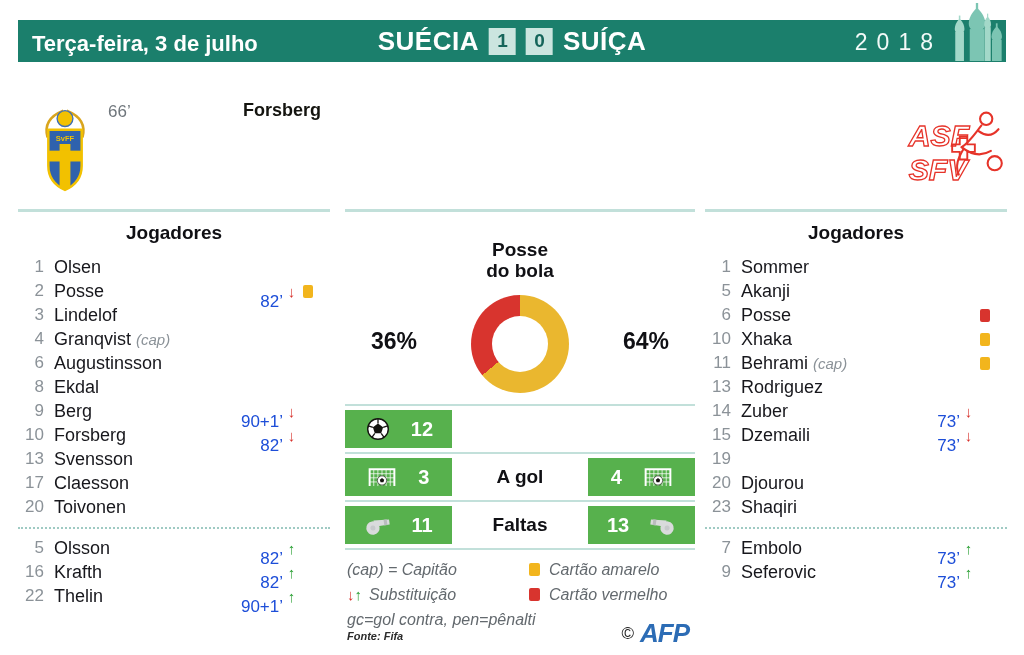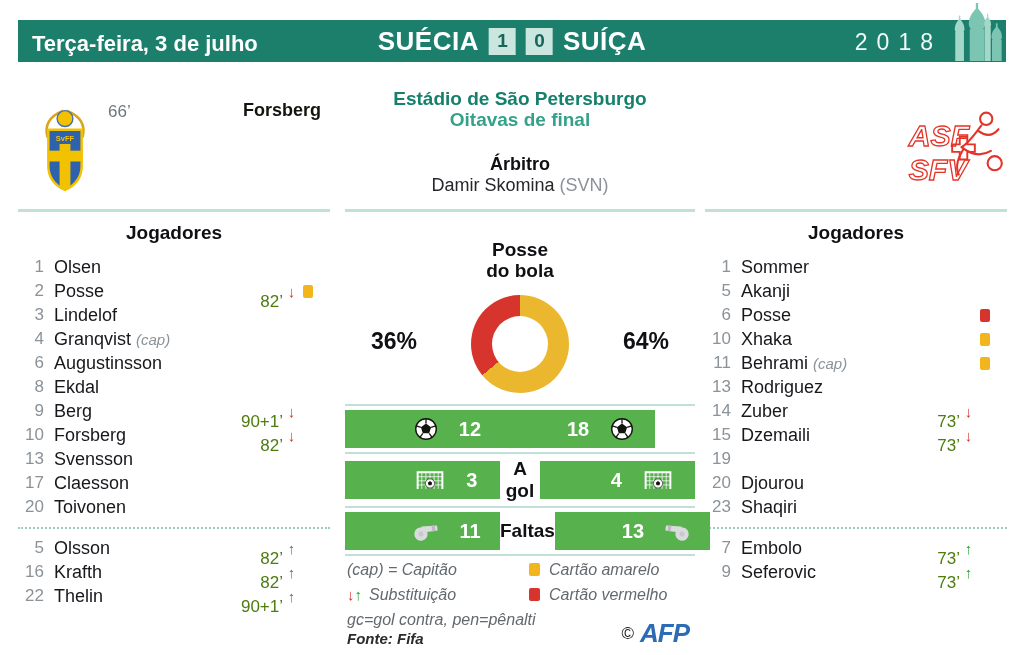--- a/index.html
+++ b/index.html
@@ -41,21 +41,21 @@
   .pcol.right{left:705px;width:302px;}
   .col-title{position:absolute;top:222px;left:0;right:0;text-align:center;
              font-size:19px;font-weight:bold;color:#101014;}
   .starters{position:absolute;top:255px;left:0;right:0;}
   .dotline{position:absolute;top:527px;left:0;right:0;border-top:2px dotted #9fcac3;}
   .subs{position:absolute;top:536px;left:0;right:0;}
   .prow{height:24px;display:flex;align-items:center;padding:0 15px 0 2px;font-size:18px;}
   .pnum{width:24px;text-align:right;color:#8b9298;font-size:17px;flex:none;}
   .pname{margin-left:10px;flex:1;color:#17171c;white-space:nowrap;}
   .cap{color:#8b9298;font-size:15px;font-style:italic;}
-  .ptime{color:#4d7c0f;font-size:17px;text-align:right;min-width:48px;flex:none;margin-top:21px;}
+  .ptime{color:#1d4ed8;font-size:17px;text-align:right;min-width:48px;flex:none;margin-top:21px;}
   .parrow{width:17px;text-align:center;font-weight:bold;font-size:15px;flex:none;}
   .parrow.out{color:#d8342e;}
   .parrow.in{color:#2fa238;}
   .pcard{width:12px;height:14px;margin-left:3px;flex:none;display:flex;align-items:center;}
   .cardsq{width:10px;height:13px;border-radius:2px;display:block;}
   .cardsq.yellow{background:#f2b51d;}
   .cardsq.red{background:#d8342e;}
 
   
   .ccol{position:absolute;left:345px;top:18px;width:350px;height:655px;}
@@ -63,38 +63,38 @@
               font-size:19px;font-weight:bold;line-height:21px;color:#101014;}
   .donut{position:absolute;top:277px;left:50%;margin-left:-49px;width:98px;height:98px;border-radius:50%;}
   .donut::after{content:"";position:absolute;inset:21px;background:#fff;border-radius:50%;}
   .pct{position:absolute;top:310px;font-size:23px;font-weight:bold;color:#101014;}
   .pct.home{left:26px;}
   .pct.away{right:26px;}
 
   #stats{position:absolute;top:386px;left:0;right:0;border-bottom:2px solid #c2e0da;}
   .stat-row{border-top:2px solid #c2e0da;padding:4px 0;display:flex;align-items:center;}
   .stat-box{width:107px;height:38px;background:#57b14d;display:flex;align-items:center;
-            justify-content:space-evenly;flex:none;padding-left:48px;}
+            justify-content:space-evenly;flex:none;}
   .snum{font-size:20px;font-weight:bold;color:#fff;}
   .stat-label{flex:1;text-align:center;font-size:19px;font-weight:bold;color:#101014;}
   .sicon{width:28px;height:24px;}
   .mirror{transform:scaleX(-1);}
 
   
   #legend{position:absolute;top:539px;left:2px;right:0;font-style:italic;color:#63696e;font-size:16px;}
   .lrow{display:flex;align-items:center;height:25px;}
   .lleft{width:182px;display:flex;align-items:center;flex:none;}
   .lright{display:flex;align-items:center;text-align:right;}
   .legsq{width:11px;height:13px;border-radius:2px;margin-right:9px;flex:none;}
   .legsq.yellow{background:#f2b51d;}
   .legsq.red{background:#d8342e;}
   .arr{font-style:normal;font-weight:bold;font-size:15px;}
   .arr.red{color:#d8342e;}
   .arr.green{color:#2fa238;margin-right:7px;}
-  .source{position:absolute;top:612px;left:2px;font-size:15px;font-weight:bold;
+  .source{position:absolute;top:612px;left:2px;font-size:11px;font-weight:bold;
           font-style:italic;color:#2b2b2b;}
   .afp{position:absolute;top:600px;right:6px;display:flex;align-items:center;gap:6px;}
   .afp .c{font-size:17px;color:#222;}
   .afp .a{font-size:26px;font-weight:bold;font-style:italic;color:#2c6cb5;letter-spacing:-1px;}
 </style>
 </head>
 <body>
 
 <svg width="0" height="0" style="position:absolute">
   <defs>
@@ -185,29 +185,20 @@
       <path d="M80,26 C88,32 95,31 101,24"></path>
       <path d="M62,43 C72,51 83,53 93,47"></path>
       <path d="M64,45 C58,55 55,63 59,72"></path>
       <circle cx="97" cy="60" r="7.5"></circle>
     </g>
     <text x="6" y="42" font-size="32" font-style="italic" font-weight="bold" fill="none" stroke="#e63329" stroke-width="1.4">ASF</text>
     <text x="6" y="78" font-size="32" font-style="italic" font-weight="bold" fill="none" stroke="#e63329" stroke-width="1.4">SFV</text>
     <path d="M52,40 h8 v-8 h8 v8 h8 v8 h-8 v8 h-8 v-8 h-8 z" fill="none" stroke="#e63329" stroke-width="2"></path>
   </svg>
 
-  <div class="match-info">
-    <div class="mi-stadium">Estádio de São Petersburgo</div>
-    <div class="mi-stage">Oitavas de final</div>
-    <div class="mi-reflabel">Árbitro</div>
-    <div class="mi-refname">
-      <span>Damir Skomina</span>
-      <span class="mi-refcountry">(SVN)</span>
-    </div>
-  </div>
 
   <div class="col-line cl-left"></div>
   <div class="col-line cl-center"></div>
   <div class="col-line cl-right"></div>
 
   <div class="pcol left">
     <div class="col-title">Jogadores</div>
     <div class="starters" id="left-starters">
         <div class="prow">
           <span class="pnum">1</span>
@@ -429,26 +420,20 @@
     <div class="pct home">36%</div>
     <div class="pct away">64%</div>
 
     <div id="stats">
         <div class="stat-row">
           <div class="stat-box">
             <svg class="sicon">
               <use href="#sym-soccer-ball"></use>
             </svg>
             <span class="snum">12</span>
-          </div>
-          <div class="stat-box">
-            <span class="snum">18</span>
-            <svg class="sicon">
-              <use href="#sym-soccer-ball"></use>
-            </svg>
           </div>
         </div>
         <div class="stat-row">
           <div class="stat-box">
             <svg class="sicon">
               <use href="#sym-goal"></use>
             </svg>
             <span class="snum">3</span>
           </div>
           <div class="stat-label">A gol</div>

